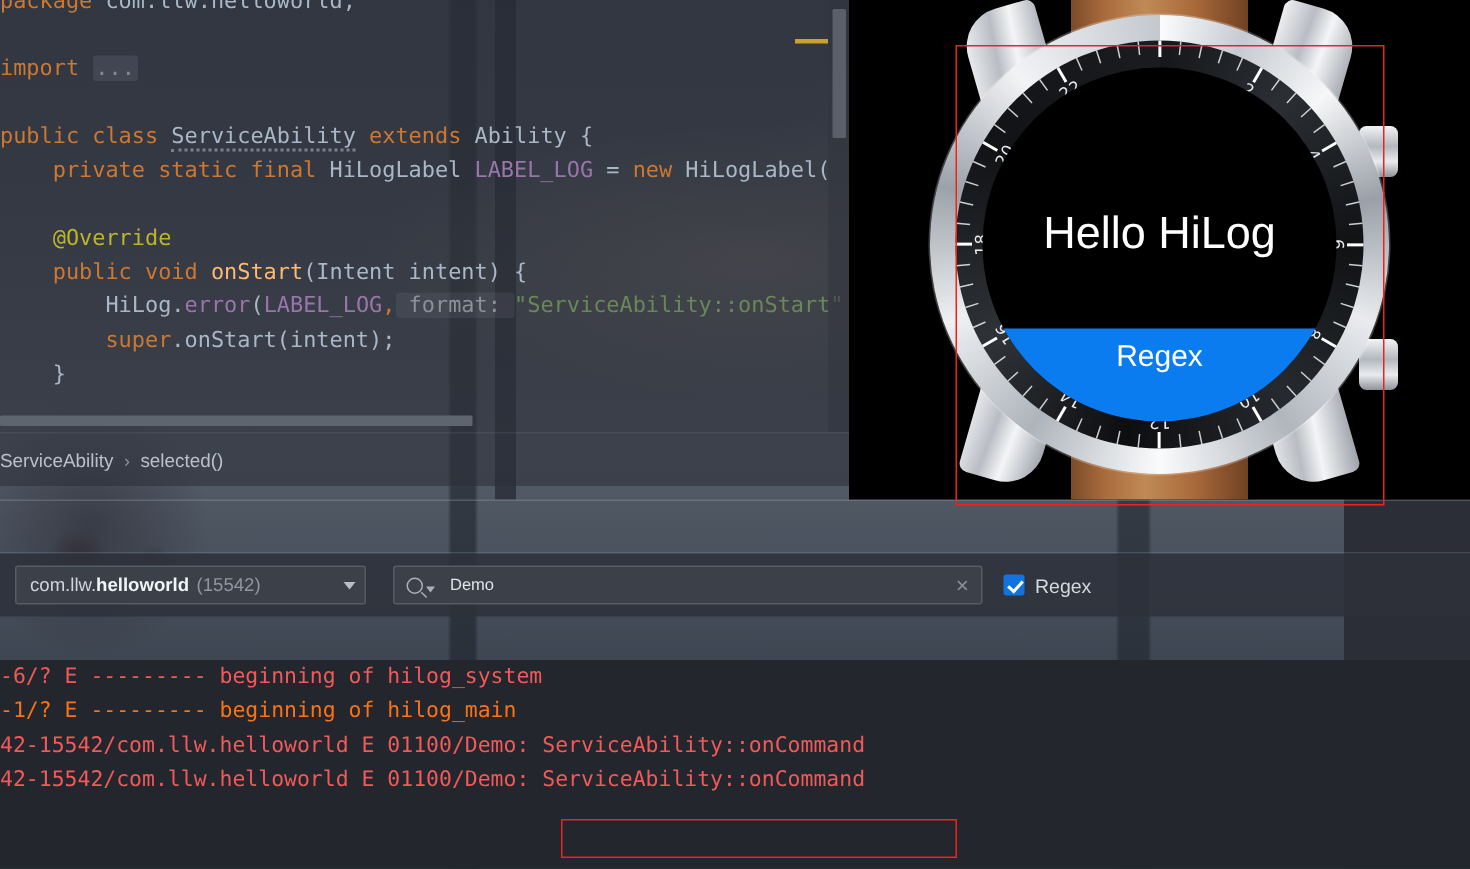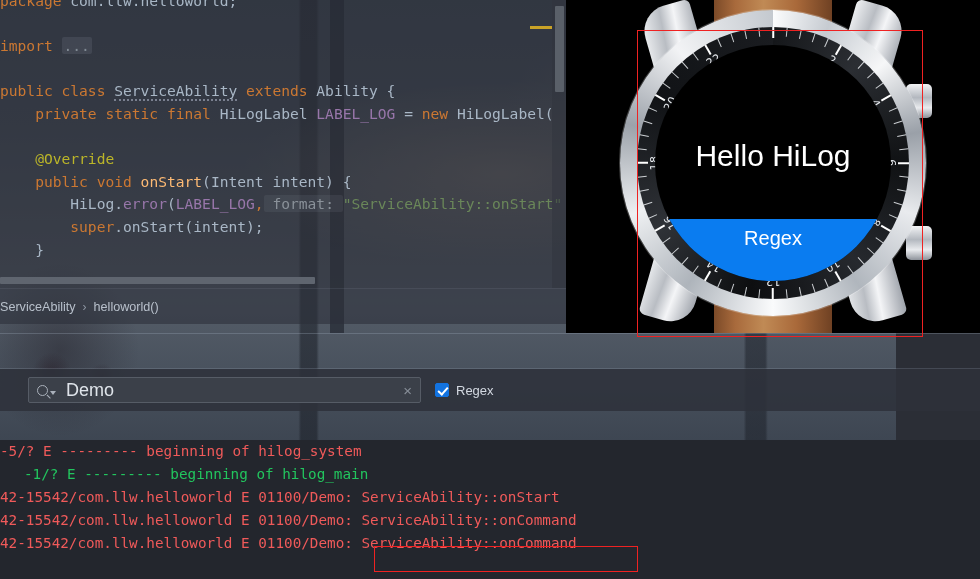--- a/index.html
+++ b/index.html
@@ -330,21 +330,21 @@
     width: 0; height: 0;
     border-left: 3px solid transparent;
     border-right: 3px solid transparent;
     border-top: 4px solid #aab1bb;
     margin-left: 2px; margin-top: 5px;
     flex: 0 0 auto;
   }
   .search-value {
     margin-left: 10px;
     color: #dfe4ea;
-    font-size: 18px;
+    font-size: 11px;
     flex: 1 1 auto;
   }
   .clear-x {
     color: #878e98;
     font-size: 15px;
     line-height: 1;
     padding: 0 2px;
   }
   .regex-wrap {
     display: flex; align-items: center;
@@ -429,21 +429,21 @@
     <div class="v-scroll-track">
       <div class="v-scroll-thumb"></div>
     </div>
     <div class="v-scroll-mark"></div>
     <div class="h-scroll-thumb"></div>
   </div>
 
   <div class="breadcrumb">
     <span class="crumb">ServiceAbility</span>
     <span class="crumb-sep">›</span>
-    <span class="crumb">helloworld()</span>
+    <span class="crumb">selected()</span>
   </div>
 
   <div class="editor-sep"></div>
   <div class="editor-sep2"></div>
 
   <div class="emulator">
     <div class="watch-wrap">
       <div class="strap top"></div>
       <div class="strap bottom"></div>
 
@@ -534,40 +534,45 @@
       <div class="screen">
         <div class="screen-title">Hello HiLog</div>
         <div class="screen-btn">Regex</div>
       </div>
     </div>
   </div>
   <div class="red-rect"></div>
 
   <div class="logcat-toolbar">
 
+    <div class="combo process">
+      <span>
+        <span class="pkg-normal">com.llw.</span><span class="pkg-bold">helloworld</span><span class="pkg-pid" style="margin-left:5px;">(15542)</span>
+      </span>
+      <span class="caret"></span>
+    </div>
 
 
     <div class="search-box">
       <span class="mag"></span>
       <span class="mag-caret"></span>
       <span class="search-value" title="Search">Demo</span>
       <span class="clear-x">×</span>
     </div>
 
     <div class="regex-wrap">
       <span class="checkbox"></span>
       <span class="regex-label">Regex</span>
     </div>
 
   </div>
 
   <div class="log-panel">
     <div id="log-root">
-        <div class="log-line" style="color: rgb(240, 90, 90);">-5/? E --------- beginning of hilog_system</div>
-        <div class="log-line" style="color: #22c55e; margin-left: 24px;">-1/? E --------- beginning of hilog_main</div>
-        <div class="log-line" style="color: rgb(240, 90, 90);">42-15542/com.llw.helloworld E 01100/Demo: ServiceAbility::onStart</div>
+        <div class="log-line" style="color: rgb(240, 90, 90);">-6/? E --------- beginning of hilog_system</div>
+        <div class="log-line" style="color: #f97316;">-1/? E --------- beginning of hilog_main</div>
         <div class="log-line" style="color: rgb(240, 90, 90);">42-15542/com.llw.helloworld E 01100/Demo: ServiceAbility::onCommand</div>
         <div class="log-line" style="color: rgb(240, 90, 90);">42-15542/com.llw.helloworld E 01100/Demo: ServiceAbility::onCommand</div>
       </div>
   </div>
   <div class="log-hl"></div>
 
 </div>
 
 </body></html>

